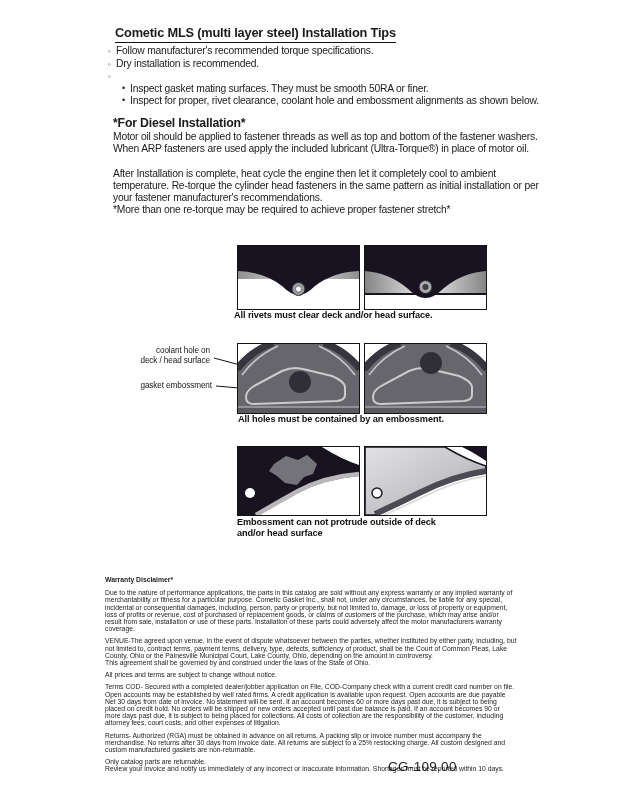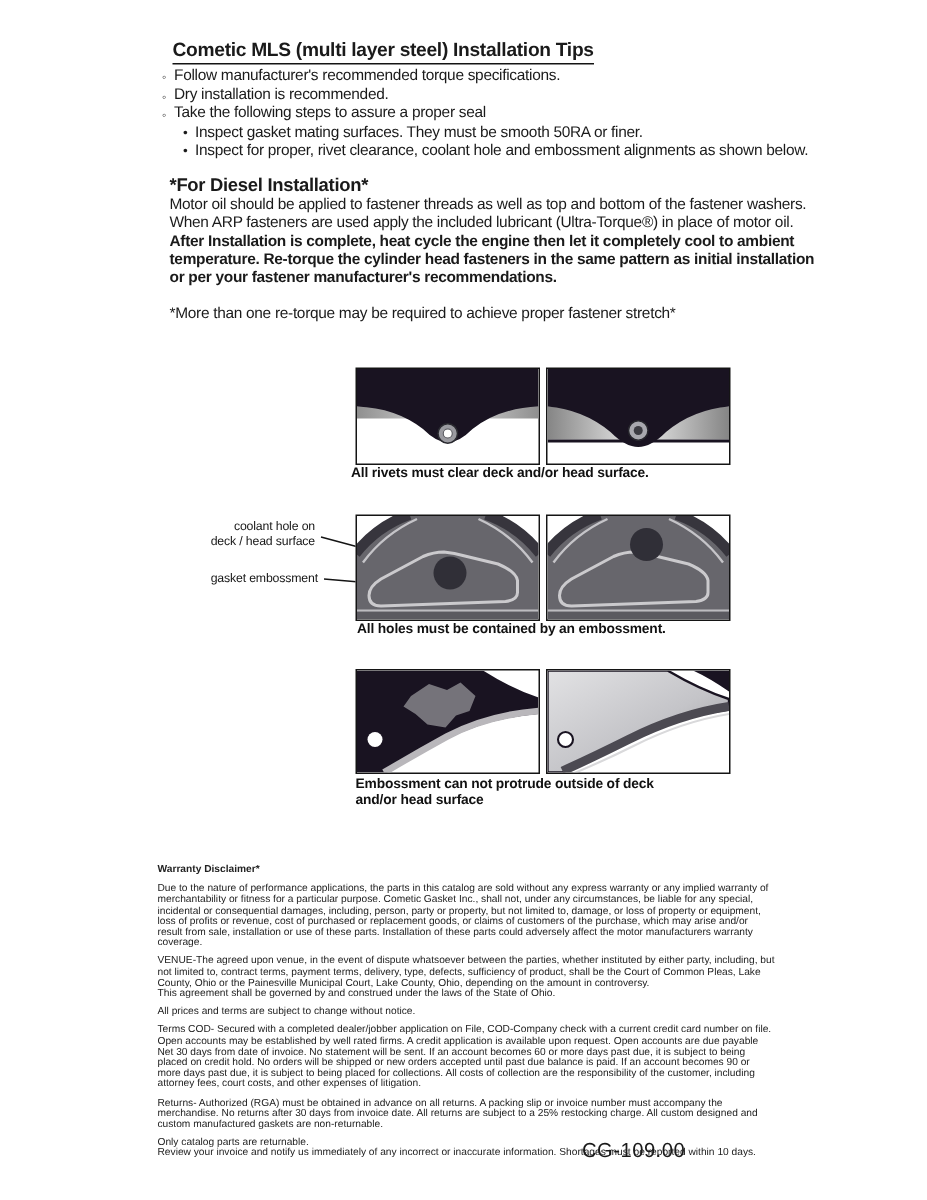--- a/index.html
+++ b/index.html
@@ -8,21 +8,21 @@
   .title{position:absolute;left:115px;top:25px;font-size:12.8px;font-weight:bold;
          letter-spacing:-0.2px;border-bottom:1.6px solid #141414;padding-bottom:2px;}
   .tips{position:absolute;left:108px;top:45px;width:470px;font-size:10.3px;
         letter-spacing:-0.2px;line-height:11.7px;}
   .tip-row{display:flex;}
   .tip-marker{width:8px;font-size:8px;padding-top:1px;flex:none;}
   .sub{margin-left:14px;}
   .sub .tip-marker{font-size:9px;padding-top:0;}
   .h2{position:absolute;left:113px;top:116px;font-size:12.3px;font-weight:bold;letter-spacing:-0.2px;}
   .para{position:absolute;left:113px;width:432px;font-size:10.3px;letter-spacing:-0.2px;line-height:12.2px;}
-  .p1{top:131px;} .p2{top:156px;font-weight:bold;} .pnote{top:204px;}
+  .p1{top:131px;} .p2{top:168px;} .pnote{top:204px;}
   .rw-label{position:absolute;width:121px;text-align:center;font-size:12.3px;font-weight:bold;
             letter-spacing:0.4px;color:#111;margin-top:27px;}
   .figbox{position:absolute;width:121px;border:1.6px solid #141414;overflow:hidden;background:#fff;box-sizing:content-box;}
   .figbox svg{display:block;}
   .caption{position:absolute;font-size:9.2px;font-weight:bold;letter-spacing:-0.1px;color:#111;line-height:10.6px;}
   .ann{position:absolute;font-size:8.2px;letter-spacing:-0.1px;text-align:right;line-height:9.6px;color:#161616;}
   .legal{position:absolute;left:105px;top:576px;width:412px;font-size:6.8px;
          line-height:7.2px;letter-spacing:0;color:#222;}
   .legal .lh{font-weight:bold;margin-bottom:6px;}
   .lp{margin-bottom:5px;}
@@ -40,21 +40,20 @@
     <div class="tip-row">
       <span class="tip-marker">◦</span>
       <span>Follow manufacturer's recommended torque specifications.</span>
     </div>
     <div class="tip-row">
       <span class="tip-marker">◦</span>
       <span>Dry installation is recommended.</span>
     </div>
     <div class="tip-row">
       <span class="tip-marker">◦</span>
-      <span>Take the following steps to assure a proper seal</span>
     </div>
     <div class="tip-row sub">
       <span class="tip-marker">•</span>
       <span>Inspect gasket mating surfaces.  They must be smooth 50RA or finer.</span>
     </div>
     <div class="tip-row sub">
       <span class="tip-marker">•</span>
       <span>Inspect for proper, rivet clearance, coolant hole and embossment alignments as shown below.</span>
     </div>
   </div>

